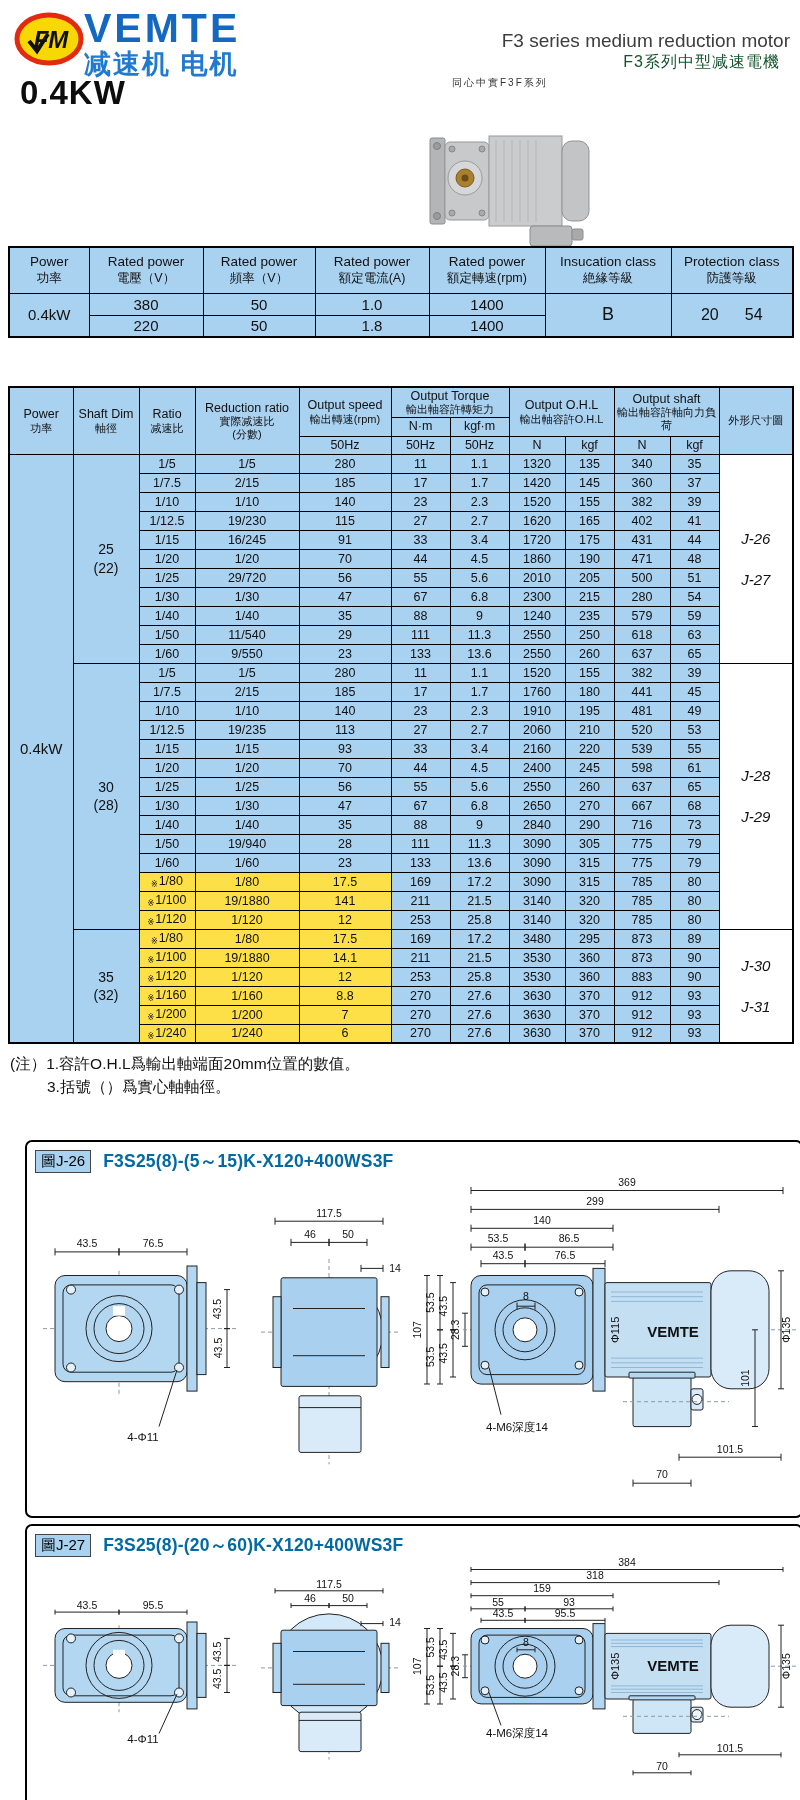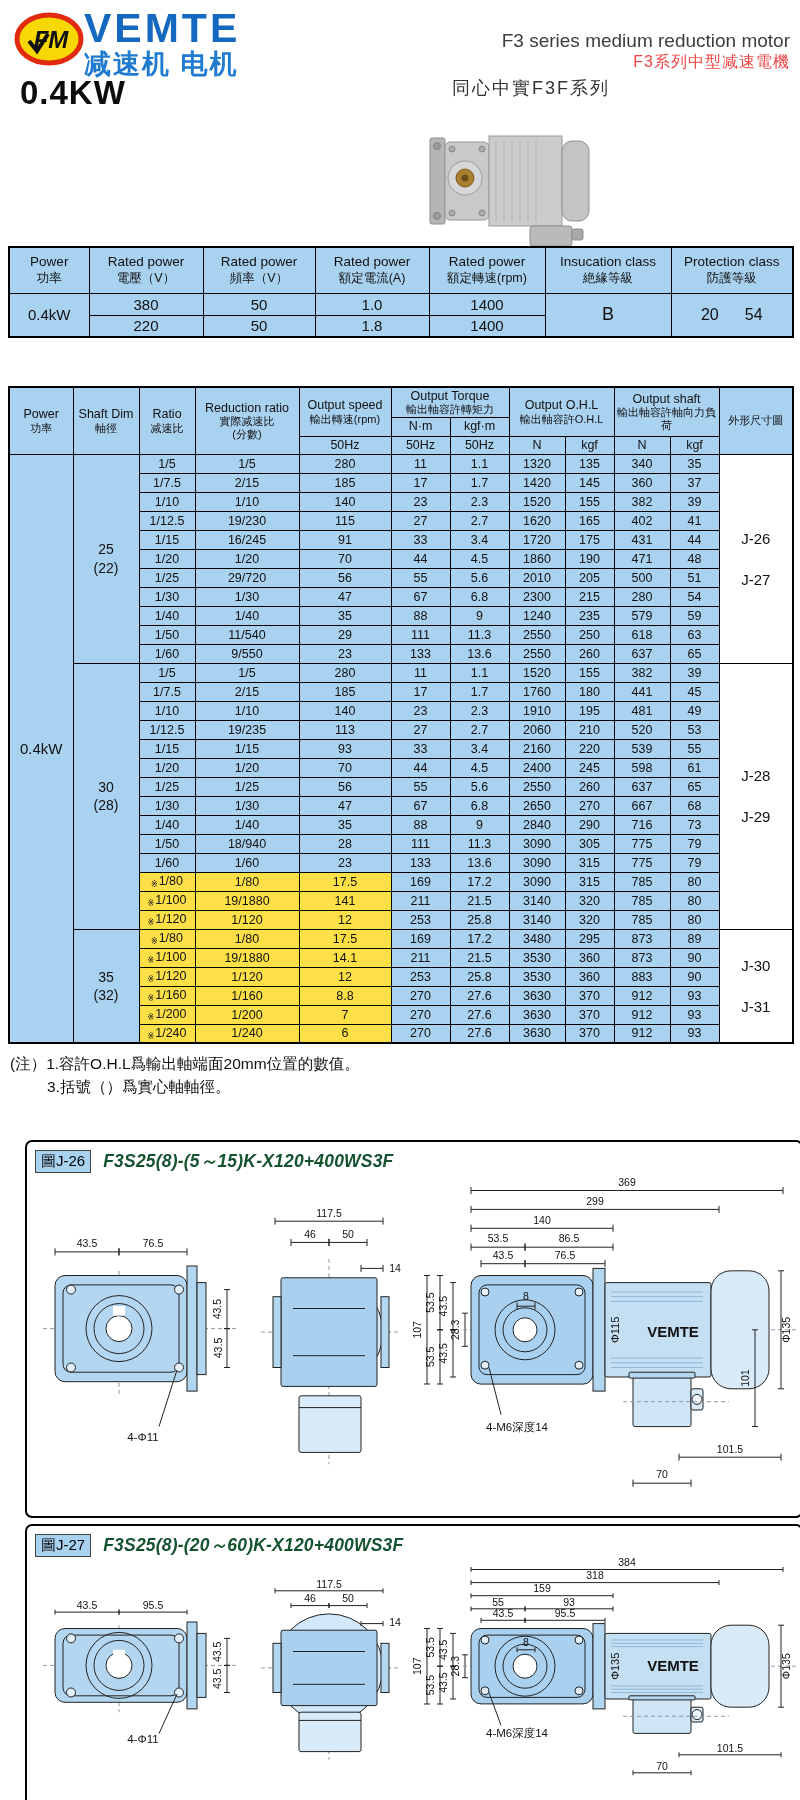--- a/index.html
+++ b/index.html
@@ -6,22 +6,22 @@
   body{
     width:800px;height:1800px;position:relative;overflow:hidden;
     background:#fff;font-family:"Liberation Sans","DejaVu Sans",sans-serif;color:#111;
   }
   *{box-sizing:border-box;}
   
   .brand-text{position:absolute;left:84px;top:8px;line-height:1;}
   .brand-name{font-size:41px;font-weight:bold;color:#1468c0;letter-spacing:3px;}
   .brand-sub{font-size:27px;font-weight:bold;color:#1f7ad0;margin-top:2px;letter-spacing:2px;}
   .title-en{position:absolute;right:10px;top:30px;font-size:19px;color:#3d3d3d;margin-left:18px;}
-  .title-zh{position:absolute;right:10px;top:52px;font-size:16px;color:#ef4444;letter-spacing:1px;}
-  .subtitle{position:absolute;left:452px;top:76px;font-size:18px;color:#333;letter-spacing:2px;}
+  .title-zh{position:absolute;right:20px;top:52px;font-size:16px;color:#14532d;letter-spacing:1px;}
+  .subtitle{position:absolute;left:452px;top:76px;font-size:10px;color:#333;letter-spacing:2px;}
   .power-head{position:absolute;left:20px;top:74px;font-size:33px;font-weight:bold;color:#0d0d0d;letter-spacing:1px;}
   
   table{border-collapse:collapse;table-layout:fixed;background:#a9d1f0;border:2px solid #000;}
   th,td{border:1px solid #000;text-align:center;vertical-align:middle;padding:0;overflow:hidden;font-weight:normal;}
   .t1{position:absolute;left:8px;top:246px;width:784px;}
   .t1 th{height:46px;}
   .t1 td{height:22px;font-size:15px;}
   .t1 .en{font-size:13.5px;line-height:1.25;}
   .t1 .zh{font-size:12.5px;line-height:1.25;}
   .t1 .ins{font-size:18px;}
@@ -31,32 +31,32 @@
   .t2 .en{font-size:12.5px;}
   .t2 .zh{font-size:11px;}
   .t2 thead tr:nth-child(1) th{height:30px;}
   .t2 thead tr:nth-child(2) th{height:19px;}
   .t2 thead tr:nth-child(3) th{height:18px;}
   .t2 td{height:19px;font-size:12.5px;}
   .t2 td.wt{background:#fde047;}
   .t2 td.c-diagram{background:#fff;font-size:15px;}
   .t2 td.c-power{font-size:15px;}
   .t2 td.c-shaft{font-size:14px;line-height:1.3;}
-  .diag-wrap{display:flex;flex-direction:column;align-items:center;justify-content:center;gap:24px;}
+  .diag-wrap{display:flex;flex-direction:column;align-items:center;justify-content:center;gap:24px;font-style:italic;}
   .star{font-size:8px;vertical-align:-2px;margin-right:1px;}
   
   .notes{position:absolute;left:10px;top:1052px;font-size:15.5px;line-height:1.5;color:#111;}
   .notes .ind{margin-left:37px;}
   
   .dbox{position:absolute;left:25px;width:778px;border:2px solid #000;border-radius:7px;background:#fff;overflow:hidden;}
   .dbox1{top:1140px;height:378px;}
   .dbox2{top:1524px;height:290px;}
   .boxtitle{display:flex;align-items:center;padding:6px 0 0 8px;height:32px;}
   .tag{display:inline-block;background:#a9d1f0;border:1px solid #444;padding:1px 5px;font-size:15px;color:#000;margin-right:12px;}
-  .btitle{font-weight:bold;font-size:17.5px;color:#14532d;letter-spacing:0.2px;font-style:italic;}
+  .btitle{font-weight:bold;font-size:17.5px;color:#0369a1;letter-spacing:0.2px;}
   svg text{font-family:"Liberation Sans","DejaVu Sans",sans-serif;}
 </style>
 </head>
 <body>
 
 <svg style="position:absolute;left:14px;top:12px" width="70" height="54" viewBox="0 0 70 54">
   <ellipse cx="35" cy="27" rx="32" ry="24" fill="#f8d804" stroke="#e12a10" stroke-width="5"></ellipse>
   <path d="M15 29 l8 10 l11 -17" fill="none" stroke="#111" stroke-width="4"></path>
   <text x="37" y="36" text-anchor="middle" font-size="24" font-weight="bold" font-style="italic" fill="#111">FM</text>
 </svg>
@@ -464,21 +464,21 @@
         <td>35</td>
         <td>88</td>
         <td>9</td>
         <td>2840</td>
         <td>290</td>
         <td>716</td>
         <td>73</td>
       </tr>
       <tr>
         <td>1/50</td>
-        <td>18/940</td>
+        <td>19/940</td>
         <td>28</td>
         <td>111</td>
         <td>11.3</td>
         <td>3090</td>
         <td>305</td>
         <td>775</td>
         <td>79</td>
       </tr>
       <tr>
         <td>1/60</td>

